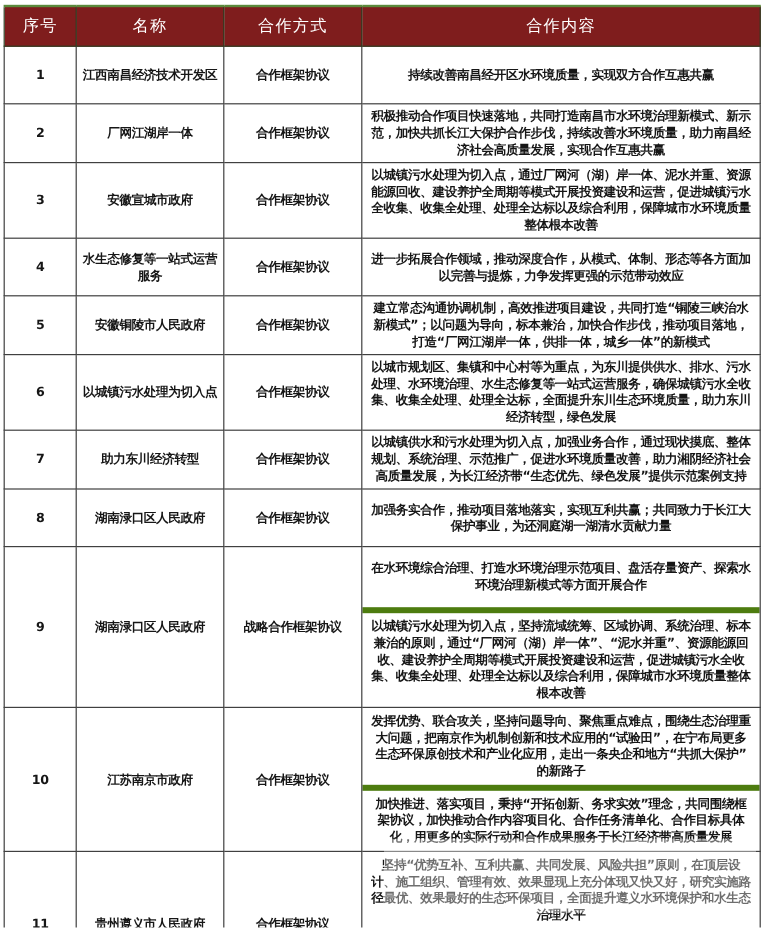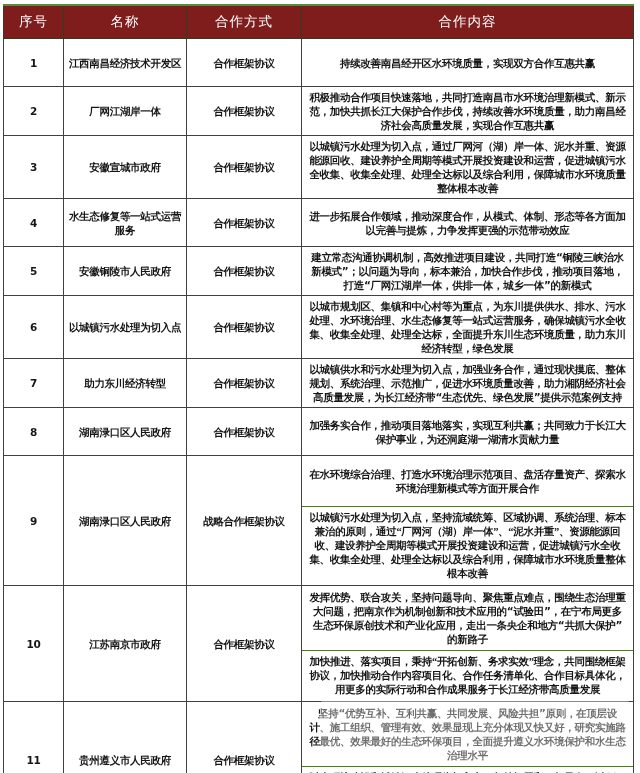--- a/index.html
+++ b/index.html
@@ -31,21 +31,21 @@
     vertical-align:middle;
   }
   tbody tr{height:48px;}
   td.cellc{text-align:center;padding:2px;}
   td.content{text-align:center;padding:3px 6px;}
   td.content-split{padding:0;text-align:center;}
   td.content-split .sub{
     padding:4px 6px;min-height:50px;box-sizing:border-box;
     display:flex;align-items:center;
   }
-  td.content-split .sub + .sub{border-top:1px solid #4d7c0f;font-family:Liberation Serif, serif;}
+  td.content-split .sub + .sub{border-top:5px solid #4d7c0f;}
   .watermark{
     position:absolute;right:10px;bottom:12px;width:310px;height:62px;
     background:rgba(255,255,255,0.38);pointer-events:none;border-radius:6px;
   }
 </style>
 </head>
 <body>
 
 <div class="wrap">
   <table class="coop">

